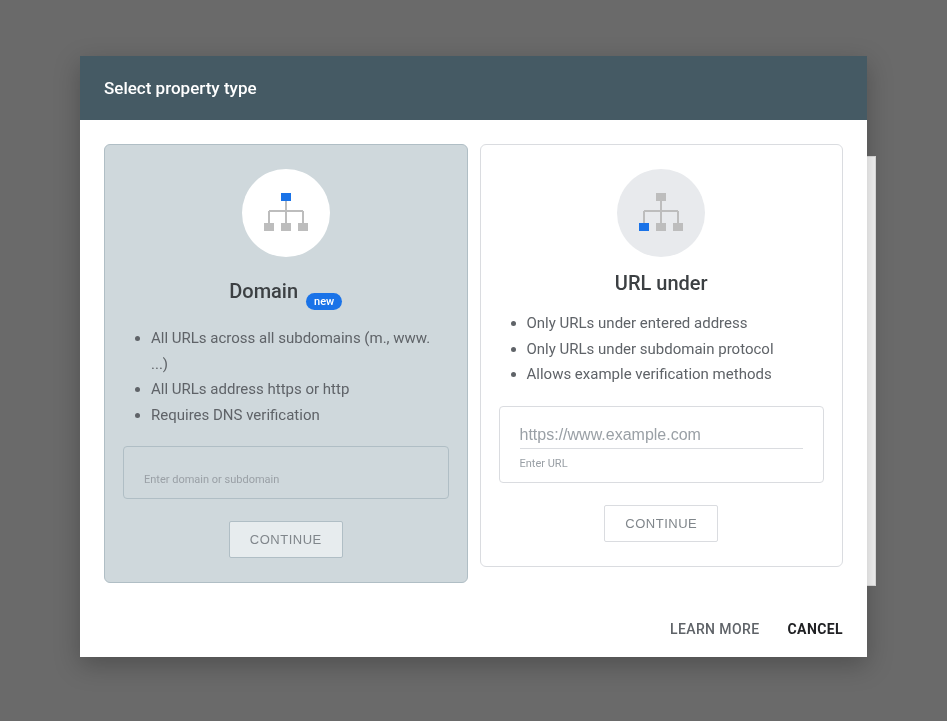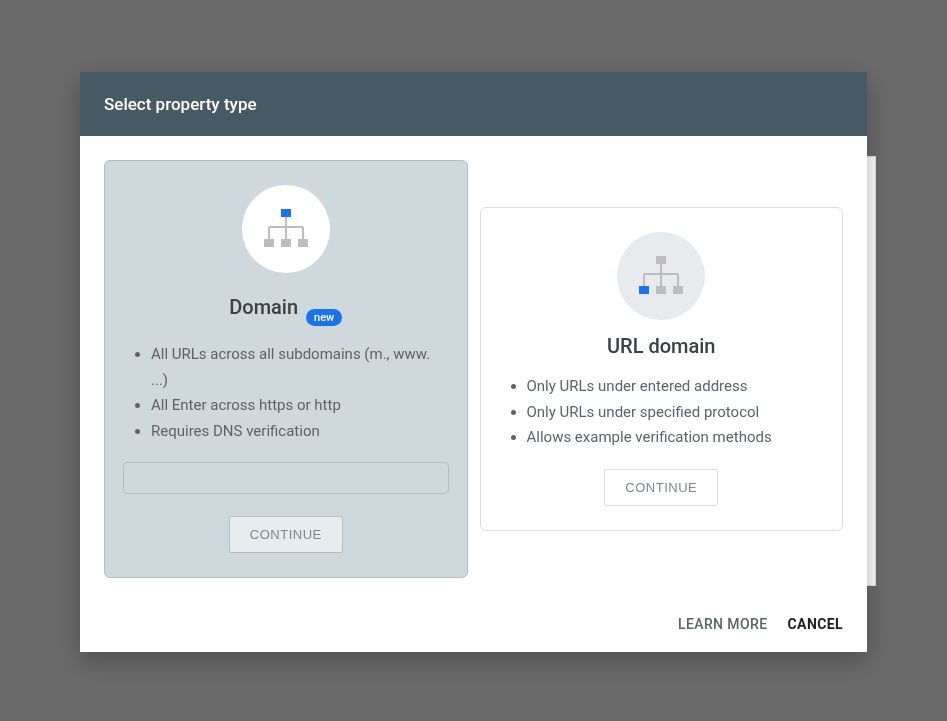--- a/index.html
+++ b/index.html
@@ -19,36 +19,36 @@
       position: absolute;
       top: 156px;
       right: 71px;
       width: 520px;
       height: 430px;
       background: #fafafa;
       border: 1px solid #e0e0e0;
     }
     .modal {
       position: absolute;
-      top: 72px;
+      top: 56px;
       left: 80px;
       width: 787px;
       background: #fff;
       box-shadow: 0 8px 24px rgba(0,0,0,0.25);
     }
     .modal-header {
       background: #455a64;
       color: #fff;
       padding: 22px 24px;
       font-size: 17px;
       font-weight: 500;
     }
     .modal-body {
       display: flex;
-      align-items: center;
+      align-items: flex-start;
       padding: 24px;
       gap: 12px;
     }
     .card {
       flex: 1;
       border-radius: 6px;
       border: 1px solid #dadce0;
       padding: 24px 18px 24px 18px;
       display: flex;
       flex-direction: column;
@@ -157,21 +157,21 @@
       border-radius: 2px;
       cursor: pointer;
     }
     .domain-card .continue-btn {
       border-color: #b0bec5;
       background: rgba(255,255,255,0.5);
     }
     .modal-footer {
       display: flex;
       justify-content: flex-end;
-      gap: 20px;
+      gap: 28px;
       padding: 14px 24px 20px 24px;
     }
     .footer-link {
       font-size: 14px;
       letter-spacing: 0.4px;
       font-weight: 500;
       color: #5f6368;
       cursor: pointer;
     }
     .footer-cancel {
@@ -205,51 +205,56 @@
           <line x1="26" y1="20" x2="26" y2="32" stroke="#bdbdbd" stroke-width="2"></line>
           <line x1="43" y1="20" x2="43" y2="32" stroke="#bdbdbd" stroke-width="2"></line>
         </svg>
       </div>
       <div class="card-title-row">
         <span class="card-title">Domain</span>
         <span class="badge">new</span>
       </div>
       <ul class="features">
         <li>All URLs across all subdomains (m., www. ...)</li>
-        <li>All Enter across https or http</li>
+        <li>All URLs address https or http</li>
         <li>Requires DNS verification</li>
       </ul>
       <div class="input-box">
+        <div class="helper">Enter domain or subdomain</div>
       </div>
       <button class="continue-btn">CONTINUE</button>
     </div>
 
 
     <div class="card urlprefix-card">
       <div class="icon-circle">
         <svg width="52" height="44" viewBox="0 0 52 44">
           <rect x="21" y="2" width="10" height="8" fill="#bdbdbd"></rect>
           <rect x="4" y="32" width="10" height="8" fill="#1a73e8"></rect>
           <rect x="21" y="32" width="10" height="8" fill="#bdbdbd"></rect>
           <rect x="38" y="32" width="10" height="8" fill="#bdbdbd"></rect>
           <line x1="26" y1="10" x2="26" y2="20" stroke="#bdbdbd" stroke-width="2"></line>
           <line x1="9" y1="20" x2="43" y2="20" stroke="#bdbdbd" stroke-width="2"></line>
           <line x1="9" y1="20" x2="9" y2="32" stroke="#bdbdbd" stroke-width="2"></line>
           <line x1="26" y1="20" x2="26" y2="32" stroke="#bdbdbd" stroke-width="2"></line>
           <line x1="43" y1="20" x2="43" y2="32" stroke="#bdbdbd" stroke-width="2"></line>
         </svg>
       </div>
       <div class="card-title-row">
-        <span class="card-title">URL domain</span>
+        <span class="card-title">URL under</span>
       </div>
       <ul class="features">
         <li>Only URLs under entered address</li>
-        <li>Only URLs under specified protocol</li>
+        <li>Only URLs under subdomain protocol</li>
         <li>Allows example verification methods</li>
       </ul>
+      <div class="input-box">
+        <input class="field" type="text" placeholder="https://www.example.com" style="">
+        <div class="helper">Enter URL</div>
+      </div>
       <button class="continue-btn">CONTINUE</button>
     </div>
 
   </div>
 
   <div class="modal-footer">
     <span class="footer-link">LEARN MORE</span>
     <span class="footer-cancel">CANCEL</span>
   </div>
 </div>

